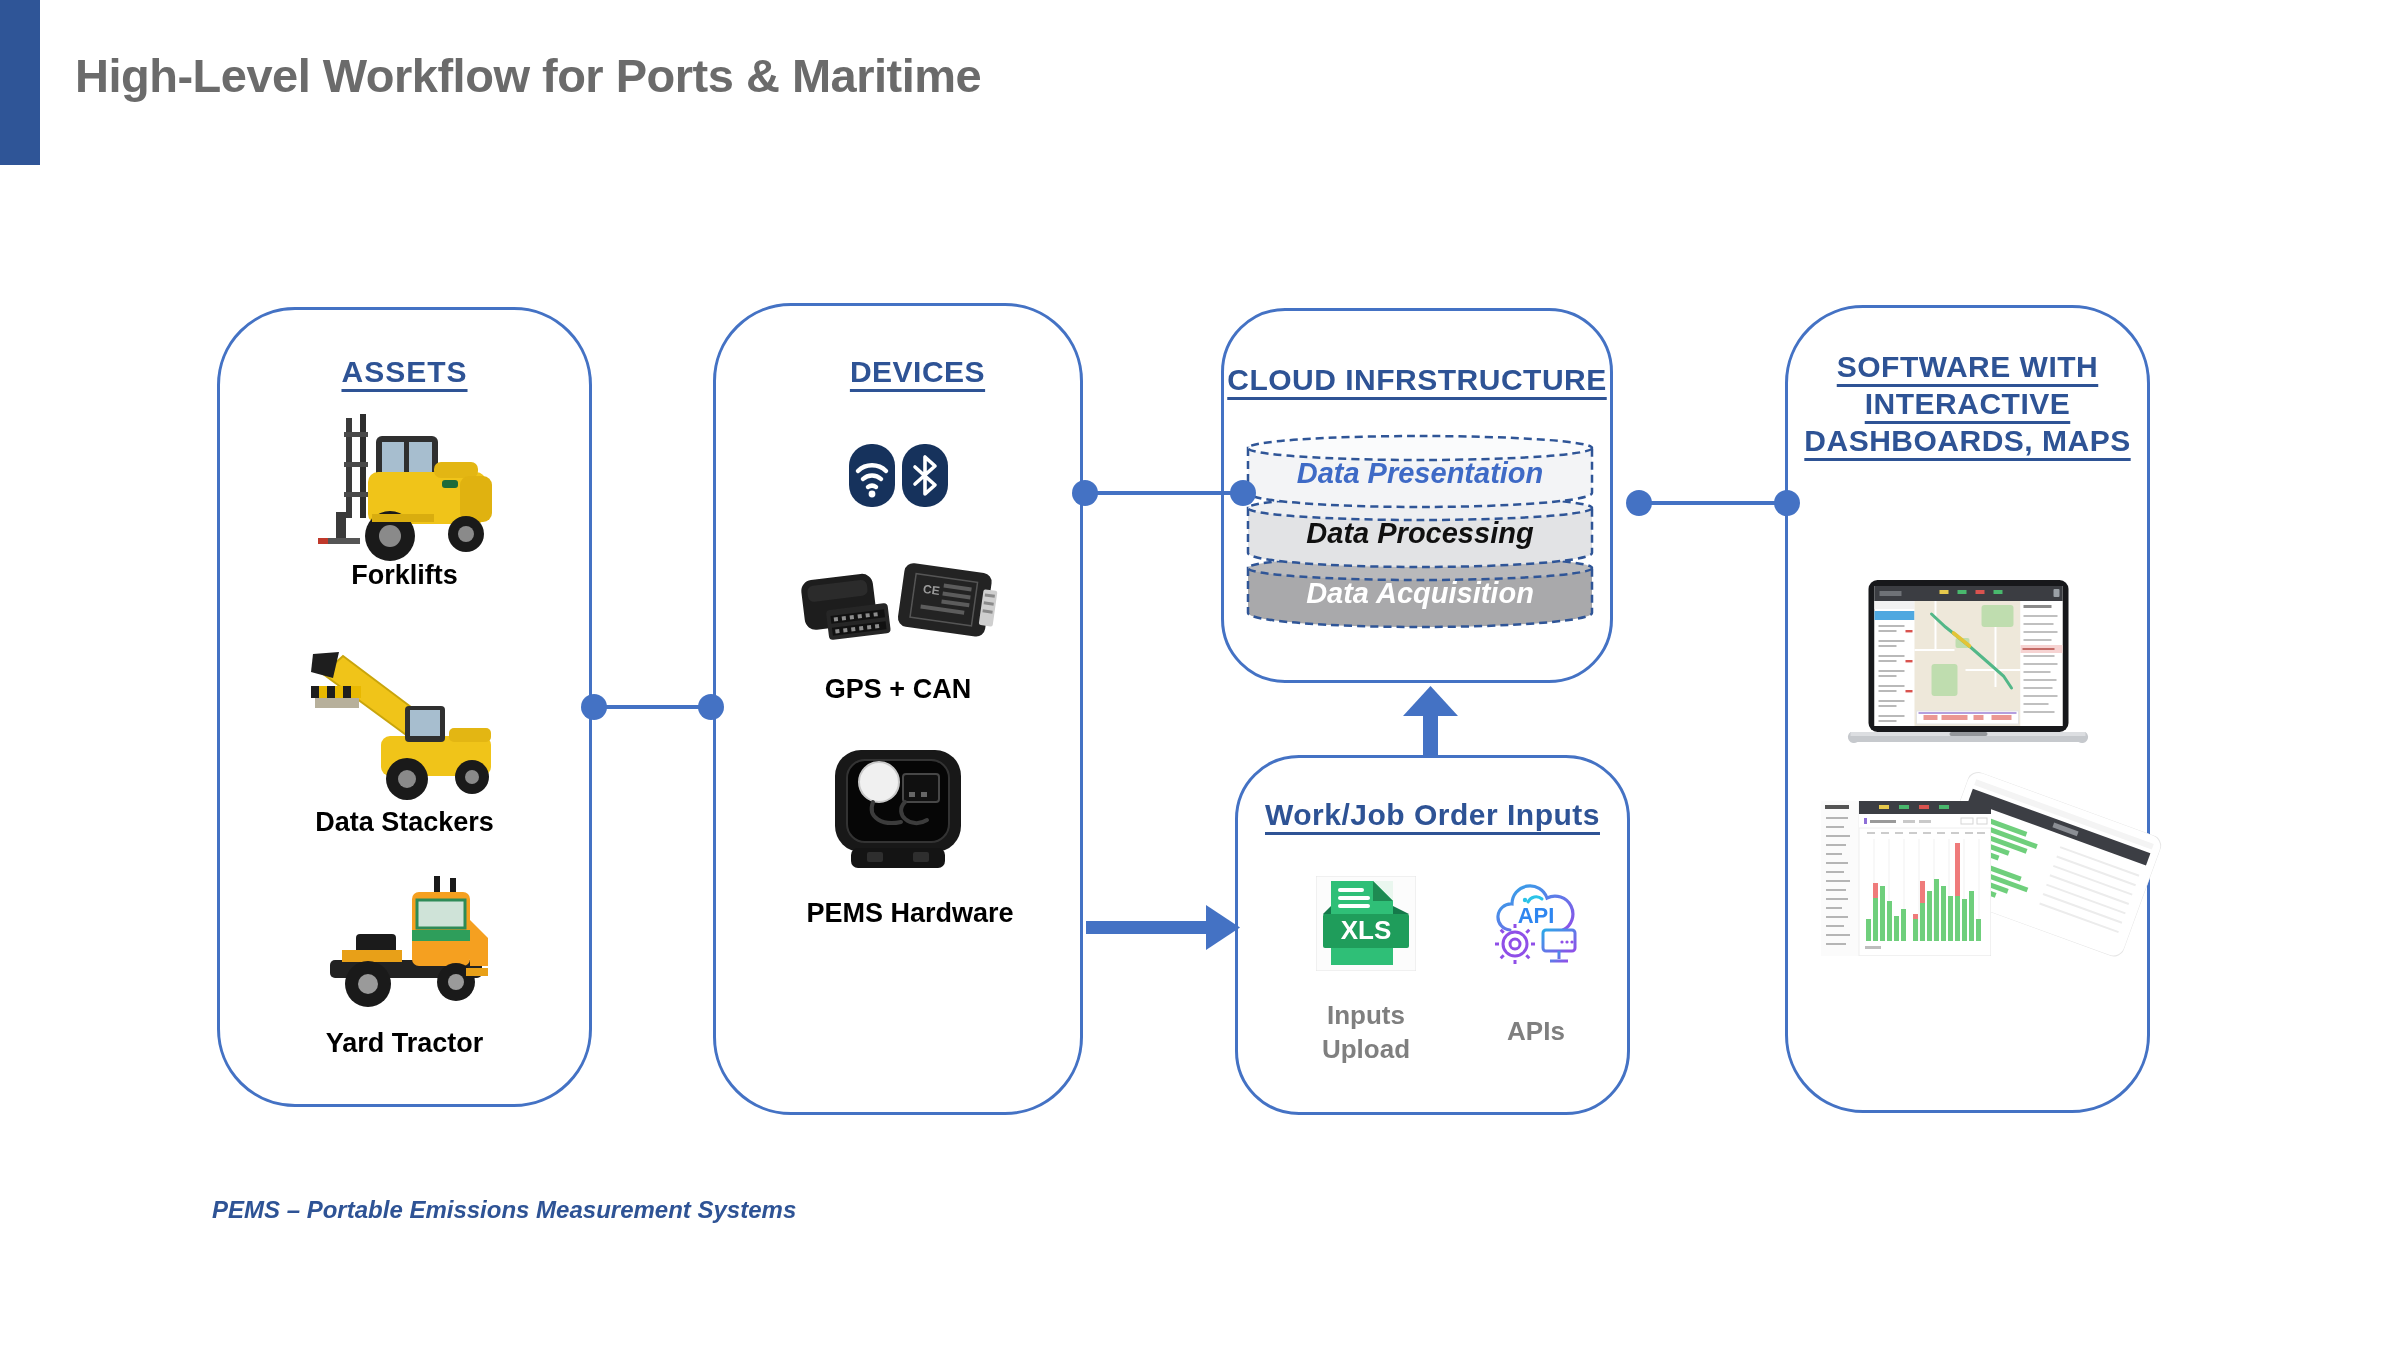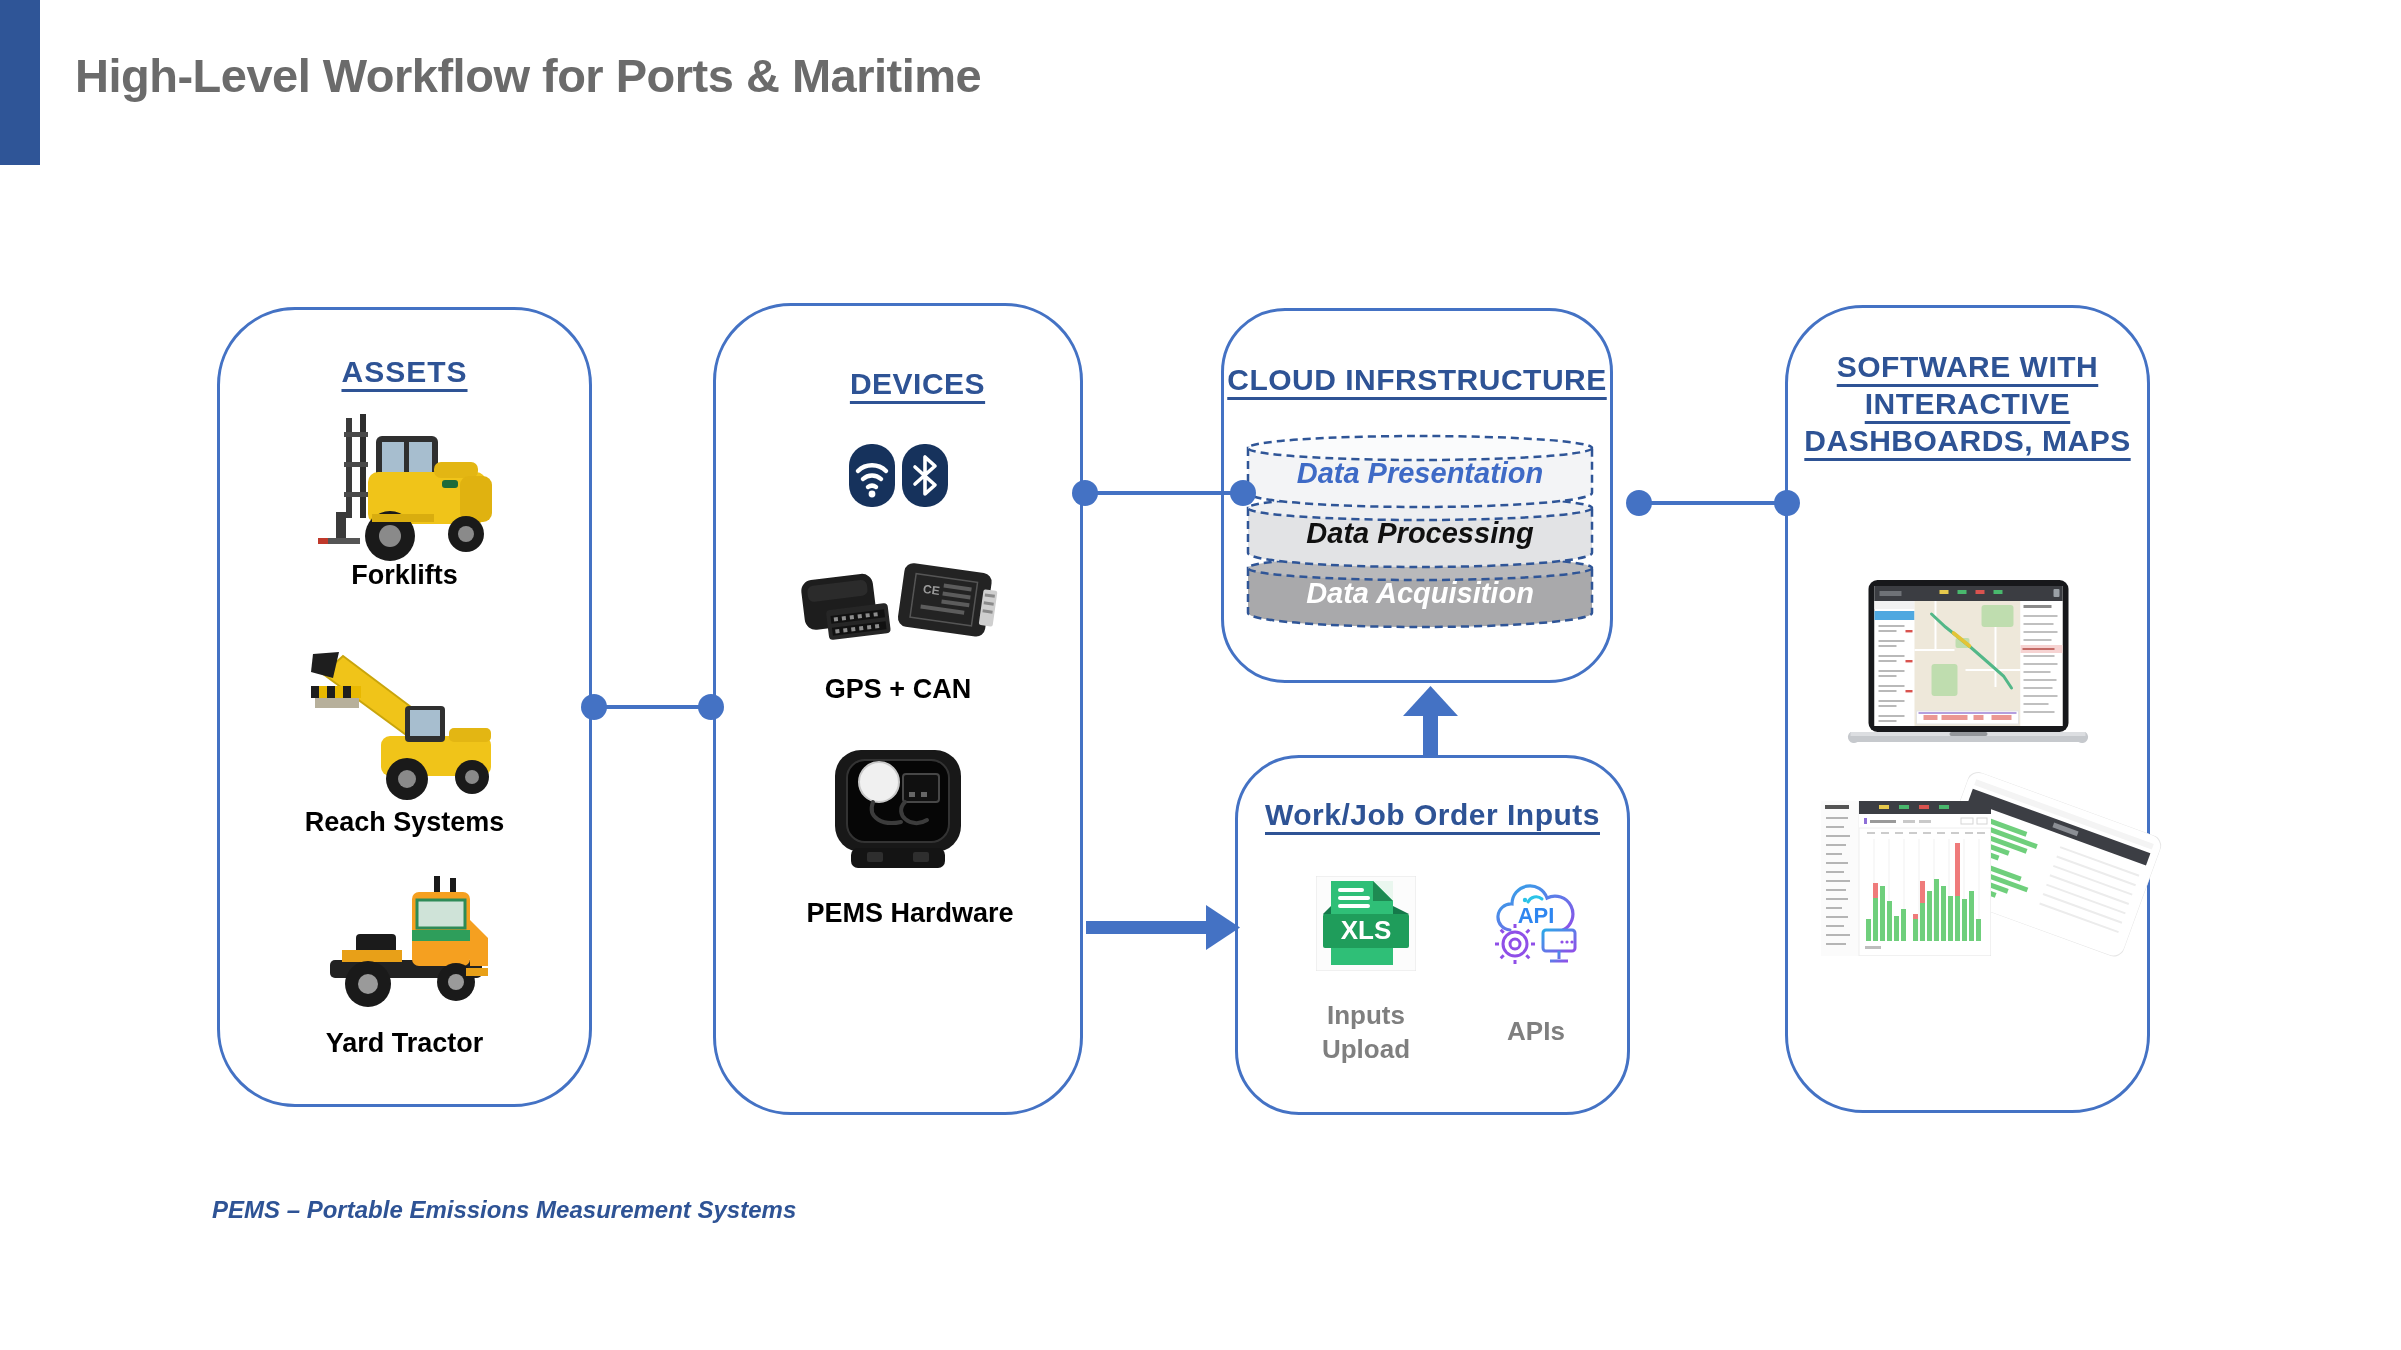--- a/index.html
+++ b/index.html
@@ -29,21 +29,21 @@
   #panel-software { left:1785px; top:305px; width:365px; height:808px; }
 
   .panel-header {
     position:absolute; left:0; right:0; text-align:center;
     color:#2E5395; font-weight:bold; font-size:30px; letter-spacing:0.5px;
   }
   .panel-header .u, .hline {
     text-decoration:underline; text-underline-offset:7px; text-decoration-thickness:2.5px;
   }
   #panel-assets  .panel-header { top:45px; letter-spacing:1px; }
-  #panel-devices .panel-header { top:61px;padding-left:39px; }
+  #panel-devices .panel-header { top:49px;padding-left:39px; }
   #panel-cloud   .panel-header { top:52px; }
   #panel-work    .panel-header { top:40px; }
   #panel-software .panel-header { top:40px; line-height:37px; }
   #panel-software .hline { display:block; }
 
   .fig { position:absolute; left:50%; transform:translateX(-50%); }
   .img-label {
     position:absolute; left:0; width:100%; text-align:center;
     font-weight:bold; font-size:27px; color:#000;
   }
@@ -144,21 +144,21 @@
         <rect x="72" y="88" width="110" height="40" rx="9" fill="#F0C419"></rect>
         <rect x="96" y="58" width="40" height="36" rx="4" fill="#2f2f2f"></rect>
         <rect x="101" y="62" width="30" height="26" fill="#a7becf"></rect>
         <rect x="140" y="80" width="42" height="14" rx="5" fill="#E3B613"></rect>
         <circle cx="98" cy="131" r="21" fill="#1a1a1a"></circle>
         <circle cx="98" cy="131" r="9" fill="#8a8a8a"></circle>
         <circle cx="163" cy="129" r="17" fill="#1a1a1a"></circle>
         <circle cx="163" cy="129" r="7" fill="#8a8a8a"></circle>
       </svg>
     </div>
-    <div class="img-label" id="lbl-reach">Reach Systems</div>
+    <div class="img-label" id="lbl-reach">Data Stackers</div>
 
     <div class="fig" id="fig-tractor">
       <svg width="178" height="142" viewBox="0 0 178 142">
         <rect x="118" y="0" width="6" height="26" fill="#1a1a1a"></rect>
         <rect x="134" y="2" width="6" height="24" fill="#1a1a1a"></rect>
         <rect x="40" y="58" width="40" height="26" rx="4" fill="#1b1b1b"></rect>
         <rect x="14" y="84" width="152" height="18" rx="5" fill="#222"></rect>
         <rect x="96" y="16" width="58" height="74" rx="7" fill="#F5A020"></rect>
         <rect x="101" y="24" width="48" height="28" fill="#cfe3d8" stroke="#2e8b57" stroke-width="3"></rect>
         <rect x="96" y="54" width="58" height="11" fill="#2E9E5B"></rect>

